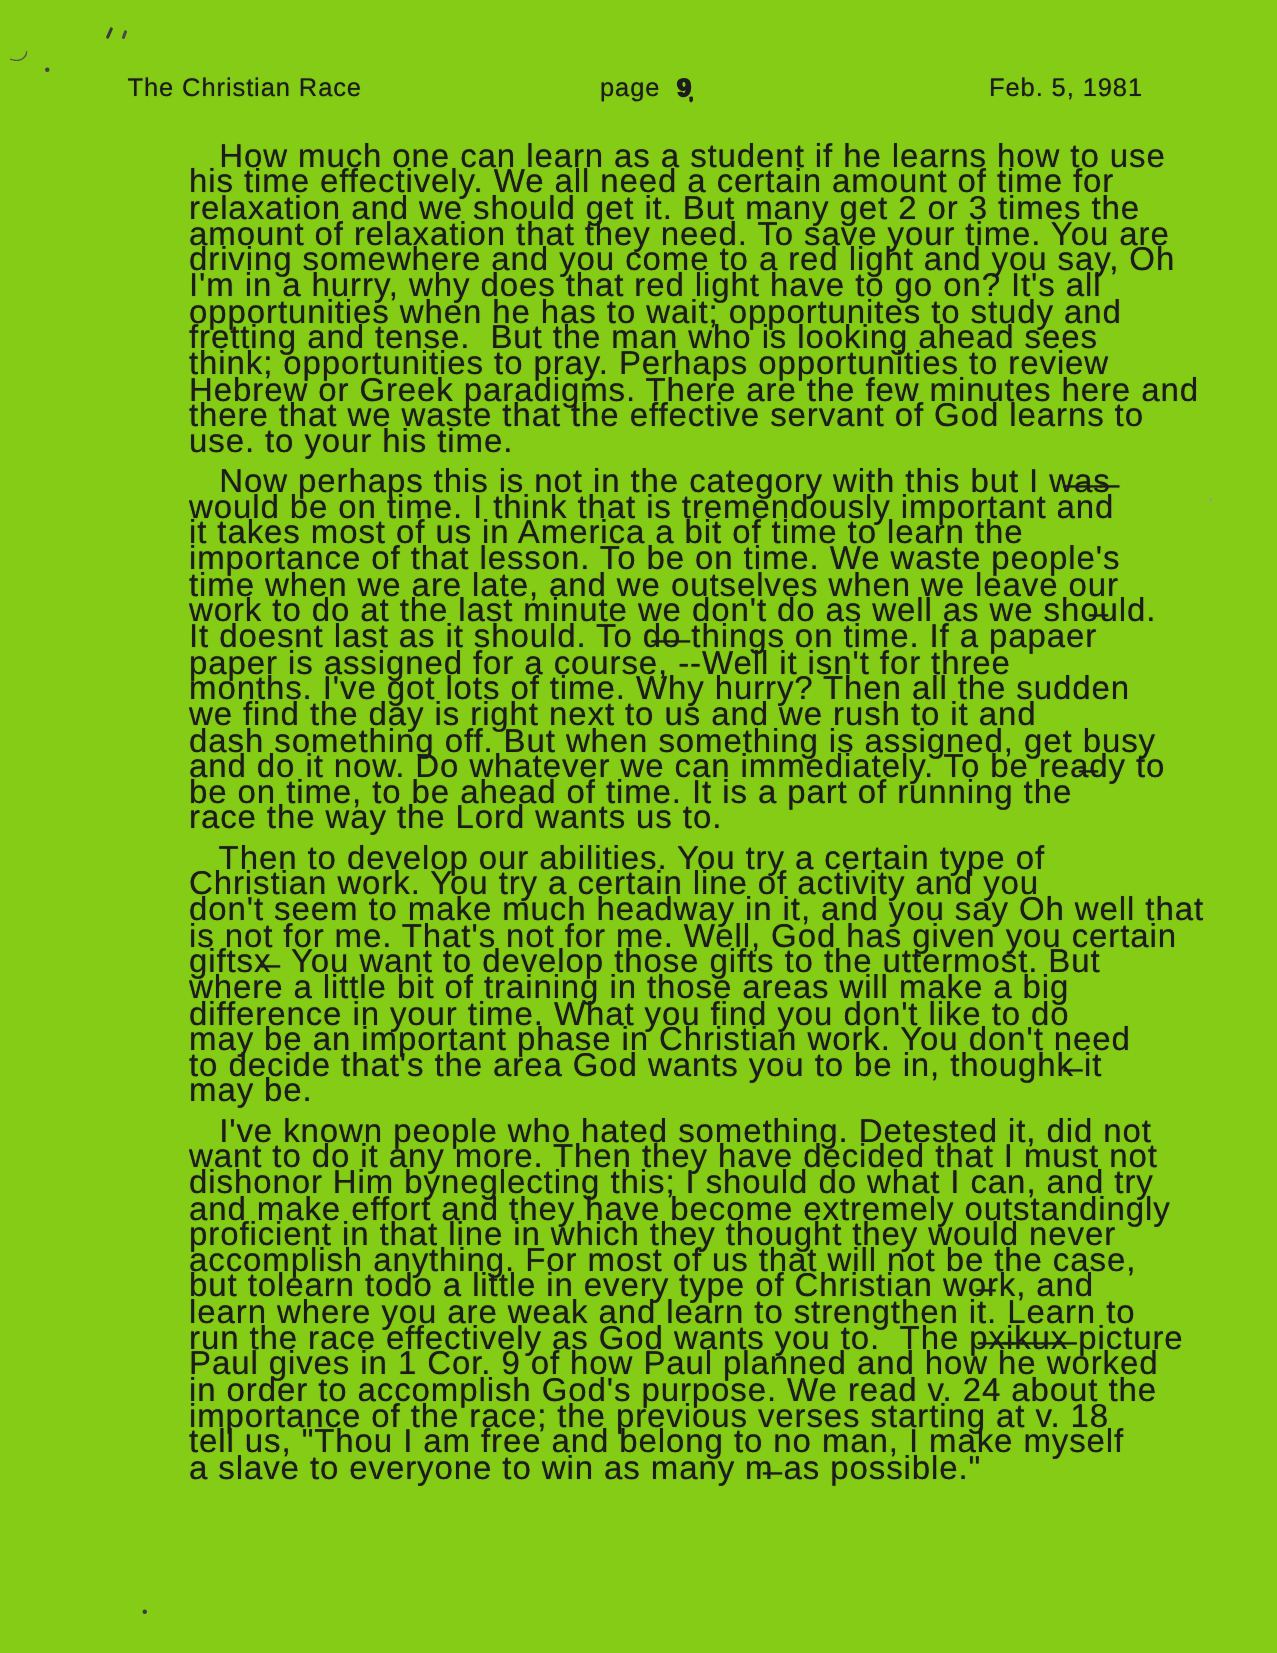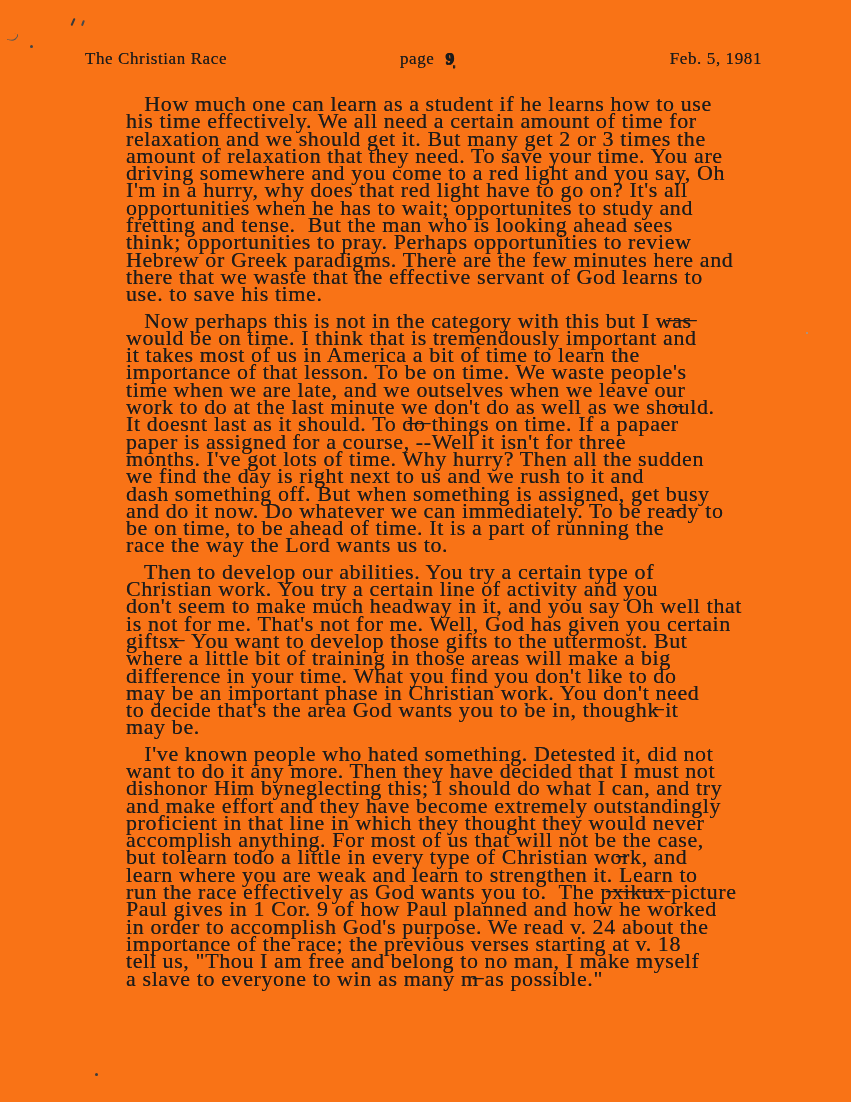--- a/index.html
+++ b/index.html
@@ -1,20 +1,20 @@
 <!DOCTYPE html>
 <html><head>
 <meta charset="utf-8">
 <style>
   html,body { margin:0; padding:0; background:#e8e8e6; }
   .sheet {
     position:relative;
     width:851px; height:1102px;
-    background:#f97316;
-    font-family:Liberation Serif, serif;
+    background:#84cc16;
+    font-family:Liberation Sans, sans-serif;
     color:#1c1c1c;
     overflow:hidden;
   }
   .header { position:absolute; top:49px; left:85px; width:677px; height:22px;
             font-size:17px; letter-spacing:0.6px; }
   .h-title { position:absolute; left:0; top:0; white-space:pre;
              text-shadow:0 0 0.6px rgba(25,25,25,0.7); }
   .h-page  { position:absolute; left:315px; top:0; white-space:pre;
              text-shadow:0 0 0.6px rgba(25,25,25,0.7); }
   .page-num { display:inline-block; margin-left:11px; font-weight:bold;
@@ -67,21 +67,21 @@
       <span class="ln">his time effectively. We all need a certain amount of time for</span>
       <span class="ln">relaxation and we should get it. But many get 2 or 3 times the</span>
       <span class="ln">amount of relaxation that they need. To save your time. You are</span>
       <span class="ln">driving somewhere and you come to a red light and you say, Oh</span>
       <span class="ln">I'm in a hurry, why does that red light have to go on? It's all</span>
       <span class="ln">opportunities when he has to wait; opportunites to study and</span>
       <span class="ln">fretting and tense.  But the man who is looking ahead sees</span>
       <span class="ln">think; opportunities to pray. Perhaps opportunities to review</span>
       <span class="ln">Hebrew or Greek paradigms. There are the few minutes here and</span>
       <span class="ln">there that we waste that the effective servant of God learns to</span>
-      <span class="ln">use. to save his time.</span>
+      <span class="ln">use. to your his time.</span>
     </p>
 
     <p class="para">
       <span class="ln">   Now perhaps this is not in the category with this but I w̶a̶s̶</span>
       <span class="ln">would be on time. I think that is tremendously important and</span>
       <span class="ln">it takes most of us in America a bit of time to learn the</span>
       <span class="ln">importance of that lesson. To be on time. We waste people's</span>
       <span class="ln">time when we are late, and we outselves when we leave our</span>
       <span class="ln">work to do at the last minute we don't do as well as we sho̶uld.</span>
       <span class="ln">It doesnt last as it should. To d̶o̶ things on time. If a papaer</span>

